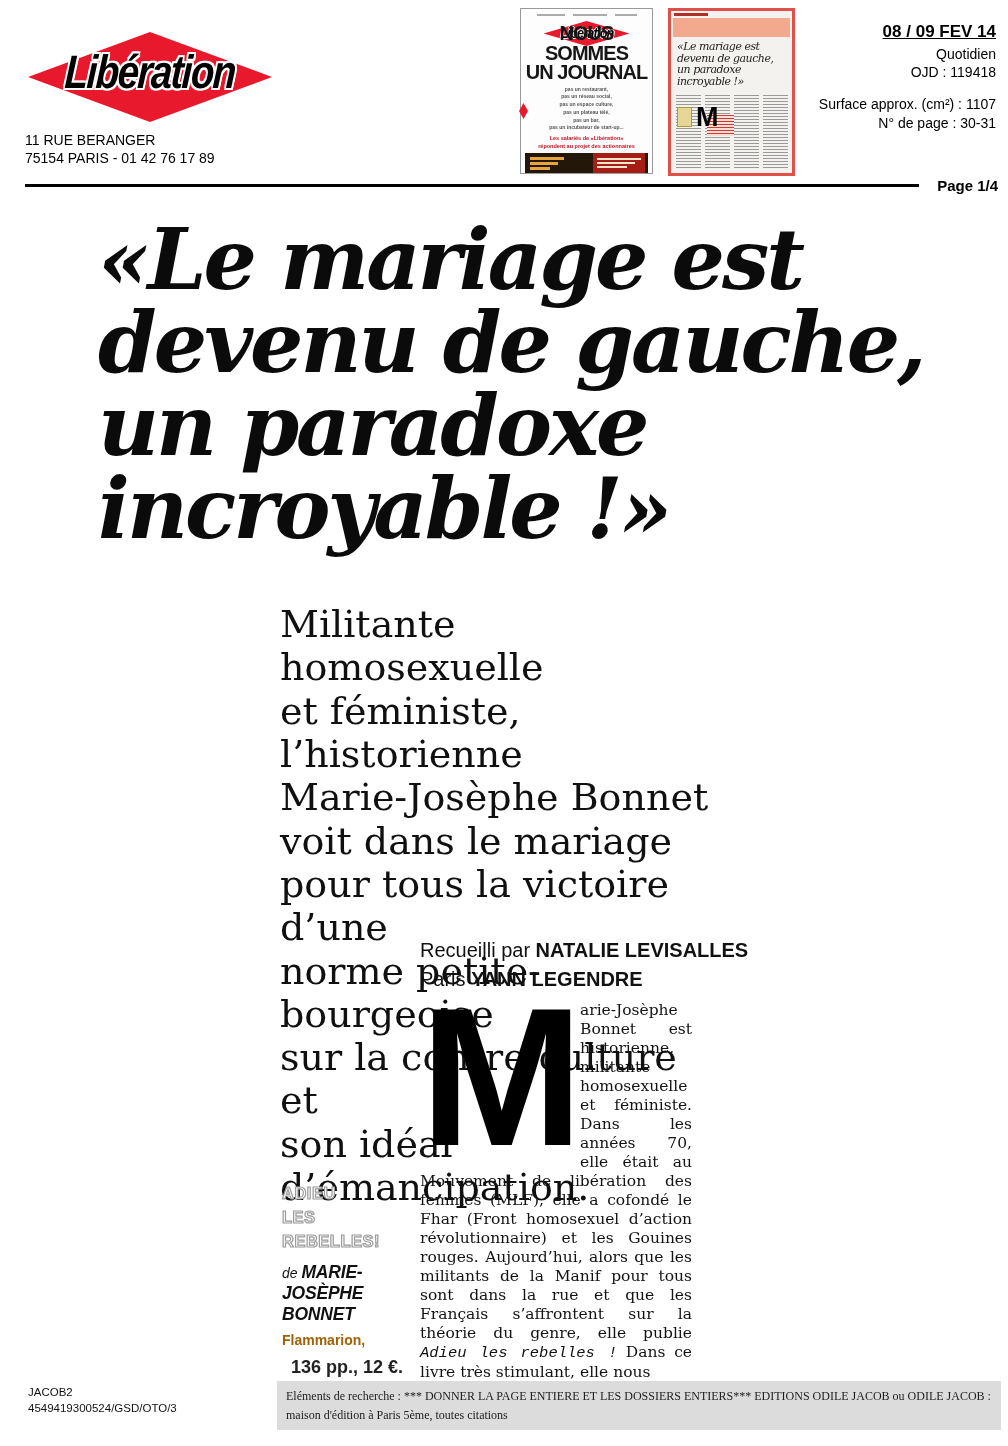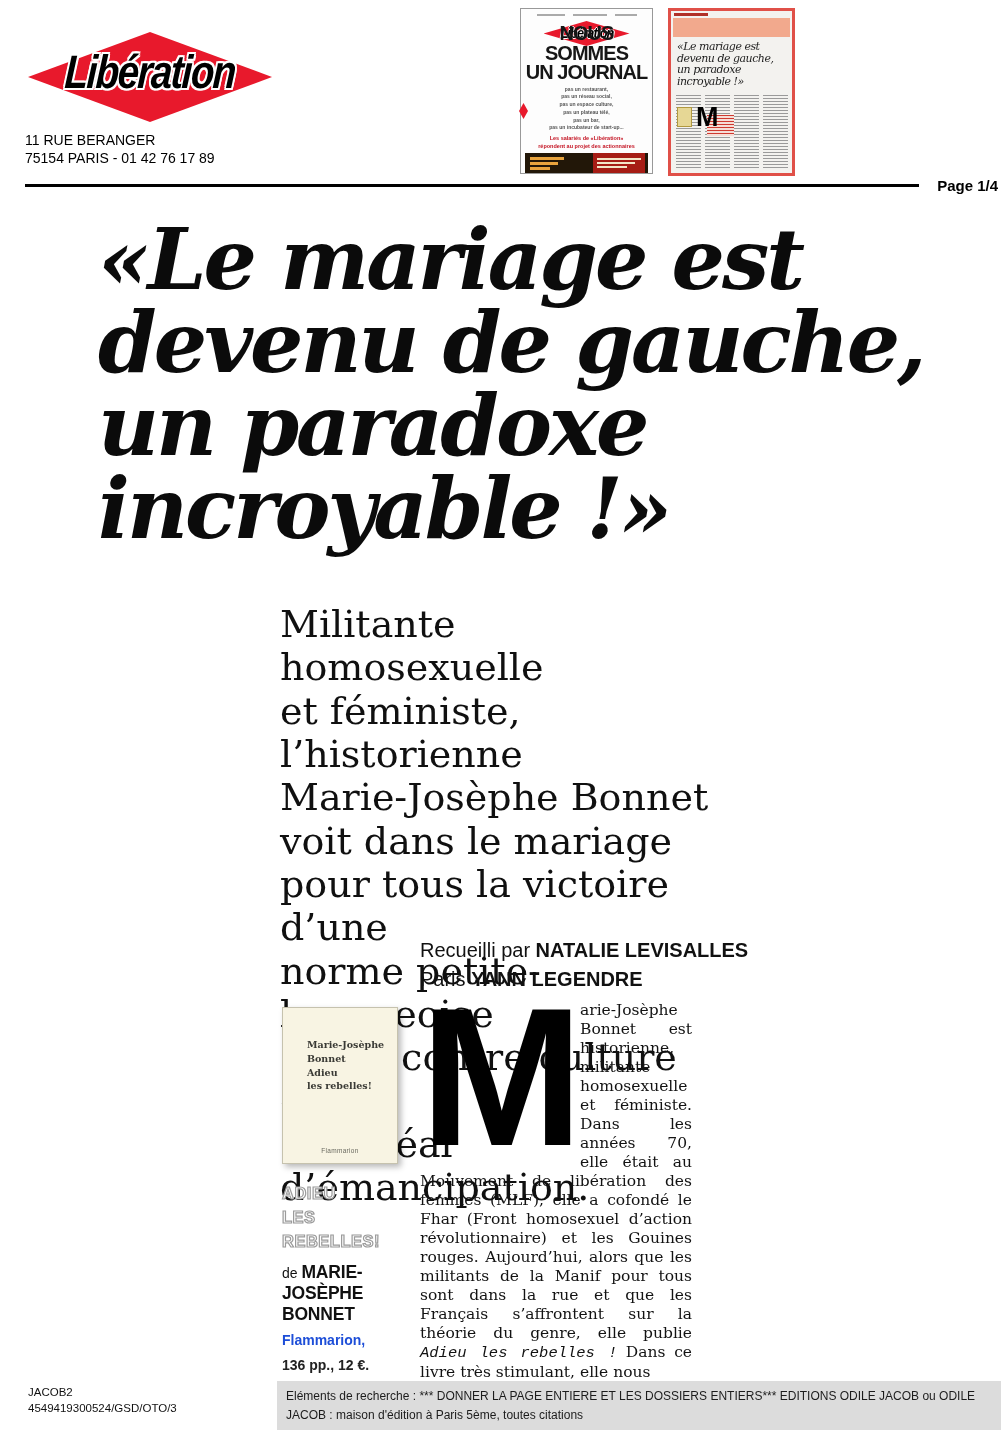--- a/index.html
+++ b/index.html
@@ -110,44 +110,44 @@
     position:absolute; bottom:9px; width:100%; text-align:center;
     font-size:6.5px; color:#6a6a60; letter-spacing:.3px;
   }
 
   
   #caption { position:absolute; left:282px; top:1182px; width:130px; }
   #caption .cap-title {
     font-size:16.5px; font-weight:bold; letter-spacing:.5px; line-height:1.45;
     color:#ffffff; -webkit-text-stroke:1.2px #9b9b9b; margin-bottom:8px;
   }
-  #caption .cap-author { font-size:14px; line-height:1.2; color:#111; }
+  #caption .cap-author { font-size:14px; line-height:1.2; color:#111;font-style:italic; }
   #caption .cap-author b { font-size:17.5px; font-weight:900; letter-spacing:-.2px; }
-  #caption .cap-pub { margin-top:7px; font-size:14px; font-weight:600; color:#1d4ed8; }
-  #caption .cap-det { margin-top:9px; font-size:14px; font-weight:600; color:#222; }
+  #caption .cap-pub { margin-top:7px; font-size:14px; font-weight:600; color:#a16207; }
+  #caption .cap-det { margin-top:9px; font-size:18px; font-weight:600; color:#222;text-align:center; }
 
   
   #body-text {
     position:absolute; left:420px; top:1001px; width:272px;
     font-family:"DejaVu Serif", serif; font-size:15.5px; line-height:19px;
     text-align:justify; color:#131313;
   }
   #body-text .dropcap {
     float:left; width:152px; height:152px; margin:3px 8px 0 0;
     font-family:"Liberation Sans", sans-serif; font-weight:900;
     font-size:196px; line-height:148px; letter-spacing:-6px; color:#000;
     transform-origin:left top;
   }
   #body-text .it { font-style:italic;font-family:Liberation Mono, monospace; }
 
   
   #ref { position:absolute; left:28px; top:1385px; font-size:11.5px; line-height:1.35; color:#111; }
   #search-box {
     position:absolute; left:277px; top:1381px; width:724px;
-    background:#dcdcdc; padding:6px 9px; font-size:12px; line-height:1.55; color:#1c1c1c;
+    background:#dcdcdc; padding:6px 9px; font-size:12px; line-height:1.55; color:#1c1c1c;font-family:Liberation Serif, serif;
   }
 </style>
 </head>
 <body>
 
 <div id="page">
 
   <div id="logo">
     <div class="diamond" style="background: rgb(232, 25, 44);"></div>
     <div class="logo-text">Libération</div>
@@ -204,20 +204,28 @@
         <i></i>
         <i></i>
         <i></i>
         <i></i>
       </div>
     <div class="redtxt"></div>
     <div class="mini-book"></div>
     <div class="mini-m">M</div>
   </div>
 
+  <div id="info">
+    <div class="date">08 / 09 FEV 14</div>
+    <div class="small">Quotidien</div>
+    <div class="small">OJD : 119418</div>
+    <div class="gap"></div>
+    <div class="small">Surface approx. (cm²) : 1107</div>
+    <div class="small">N° de page : 30-31</div>
+  </div>
 
   <div id="rule"></div>
   <div id="page-ind">Page 1/4</div>
 
   <h1 id="headline" class="ws">«Le mariage est
 devenu de gauche,
 un paradoxe
 incroyable !»</h1>
 
   <div id="standfirst" class="ws">Militante homosexuelle
@@ -227,27 +235,20 @@
 pour tous la victoire d’une
 norme petite-bourgeoise
 sur la contre-culture et
 son idéal d’émancipation.</div>
 
   <div id="byline">
     <div><span>Recueilli par </span><b>NATALIE LEVISALLES</b></div>
     <div><span>Paris </span><b>YANN LEGENDRE</b></div>
   </div>
 
-  <div id="cover">
-    <div class="author-title ws">Marie-Josèphe
-Bonnet
-Adieu
-les rebelles!</div>
-    <div class="publisher">Flammarion</div>
-  </div>
 
   <div id="caption">
     <div class="cap-title ws">ADIEU
 LES REBELLES!</div>
     <div class="cap-author"><span>de </span><b>MARIE-JOSÈPHE BONNET</b></div>
     <div class="cap-pub">Flammarion,</div>
     <div class="cap-det">136 pp., 12 €.</div>
   </div>
 
   <div id="body-text">

